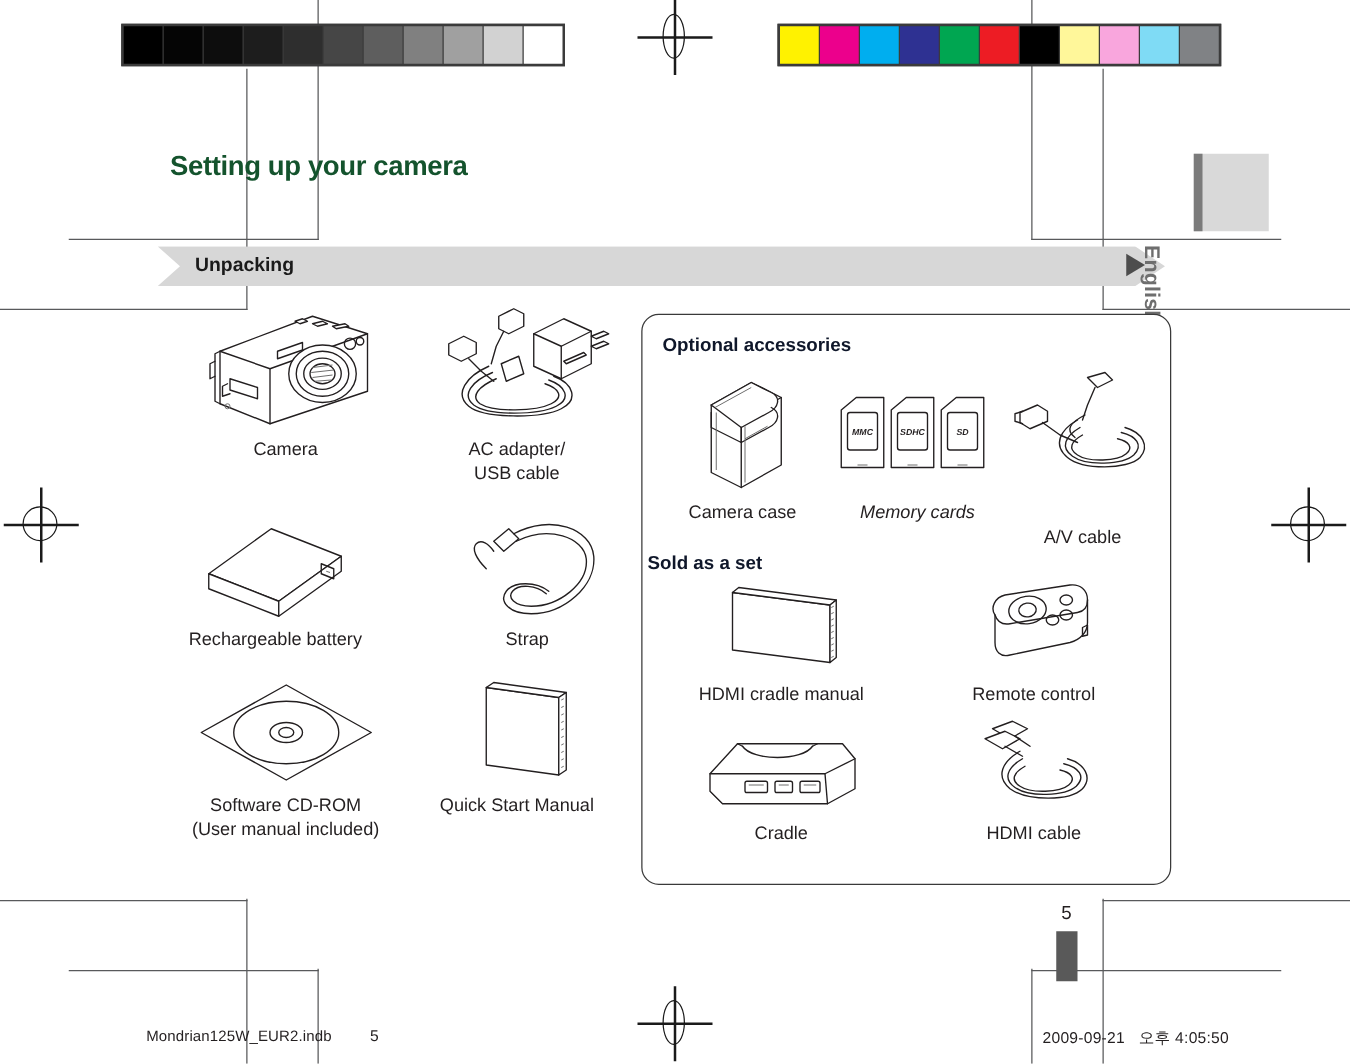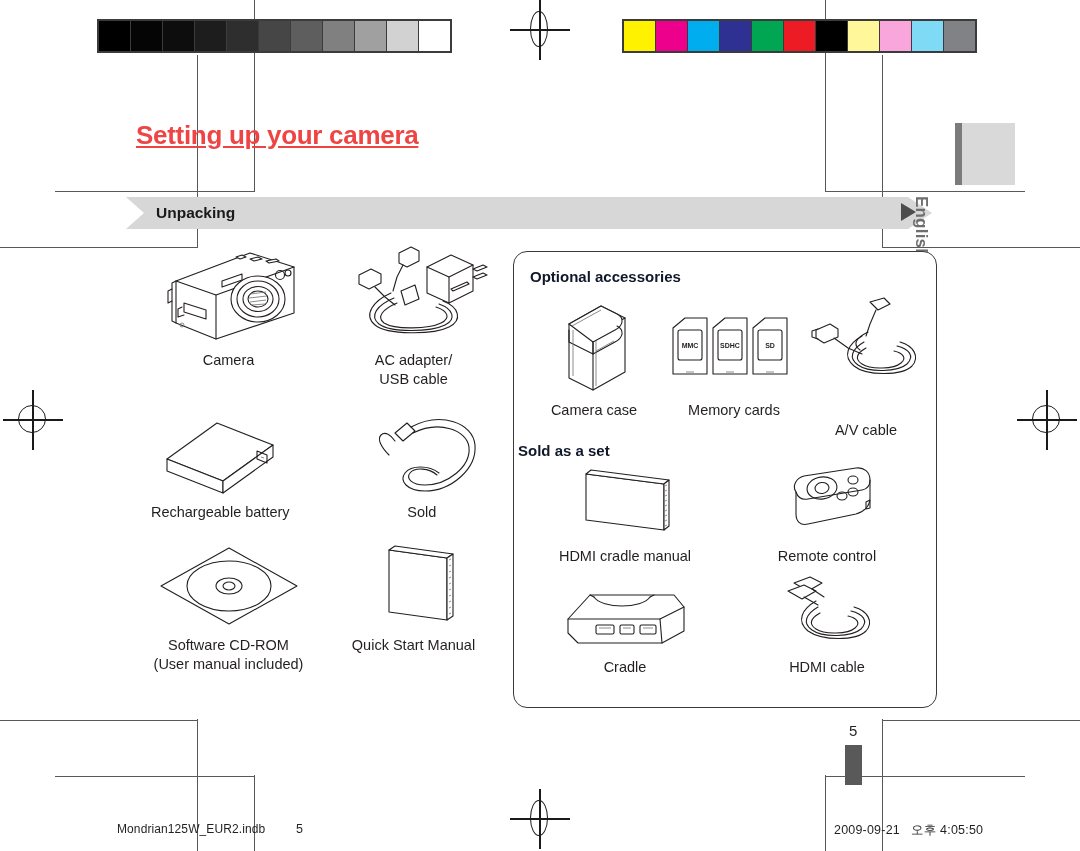--- a/index.html
+++ b/index.html
@@ -17,22 +17,22 @@
                    border:1.5px solid #1a1a1a;border-radius:50%;box-sizing:border-box;}
   .crosshair.oval .ch-c{left:20px;top:11px;width:18px;height:36px;border-radius:50%;}
 
   
   .calbar{position:absolute;display:flex;border:2px solid #3b3b3b;box-sizing:content-box;background:#3b3b3b;gap:1px;}
   .calbar .sw{width:31px;height:30px;}
   #gray-bar{left:97px;top:19px;}
   #color-bar{left:622px;top:19px;}
 
   
-  #page-title{position:absolute;left:136px;top:120px;font-size:26px;font-weight:bold;
-              letter-spacing:-.3px;color:#ef4444;text-decoration:underline;}
+  #page-title{position:absolute;left:136px;top:120px;font-size:22px;font-weight:bold;
+              letter-spacing:-.3px;color:#14532d;}
 
   #section-bar{position:absolute;left:126px;top:197px;width:806px;height:32px;}
   #section-bar .shape{position:absolute;inset:0;background:#d7d7d7;
       -webkit-clip-path:polygon(0 0,100% 0,100% 50%,100% 100%,0 100%,18px 50%);
       clip-path:polygon(0 0,782px 0,806px 16px,782px 32px,0 32px,18px 16px);}
   #section-bar .label{position:absolute;left:30px;top:7px;font-size:15.5px;font-weight:bold;color:#1a1a1a;}
   #section-arrow{position:absolute;left:901px;top:203px;width:0;height:0;
       border-top:9px solid transparent;border-bottom:9px solid transparent;border-left:15px solid #4d4d4d;}
 
   
@@ -235,21 +235,21 @@
 
     <div class="cell">
       <div class="art">
         <svg width="150" height="92" viewBox="0 0 150 92">
           <path class="ln" d="M42 48 C34 40 30 32 34 28 C38 24 44 28 48 34"></path>
           <path class="ln2" d="M48 26 L60 16 L68 24 L56 34 Z"></path>
           <path class="ln" d="M64 20 C94 4 126 16 128 38 C130 62 104 84 78 84 C60 84 52 74 58 66 C64 58 82 58 92 66"></path>
           <path class="ln" d="M66 26 C92 13 120 23 122 40 C124 60 100 78 78 78 C64 78 59 71 63 66 C68 60 82 61 90 68"></path>
         </svg>
       </div>
-      <div class="cap">Sold</div>
+      <div class="cap">Strap</div>
     </div>
   </div>
 
   <div class="row" style="margin-top:18px;">
     <div class="cell">
       <div class="art">
         <svg width="150" height="92" viewBox="0 0 150 92">
           <path class="ln2" d="M75 8 L143 46 L75 84 L7 46 Z"></path>
           <ellipse class="ln2" cx="75" cy="46" rx="42" ry="25"></ellipse>
           <ellipse class="ln" cx="75" cy="46" rx="13" ry="8"></ellipse>
@@ -287,21 +287,21 @@
           <path class="ln2" d="M30 28 L62 10 L78 18 C86 22 84 30 76 34 L54 46 Z"></path>
           <path class="ln" d="M54 46 L54 58 L30 46 L30 34"></path>
           <path class="ln" d="M54 58 L76 46 C84 42 86 34 78 30"></path>
           <path class="thin" d="M33 30 L62 14 M34 80 L34 34 M57 90 L57 45"></path>
           <path class="thin" d="M57 55 L75 45"></path>
         </svg>
       </div>
       <div class="pcap">Camera case</div>
     </div>
 
-    <div class="pcell" style="width:140px;">
+    <div class="pcell" style="width:140px;font-style:italic;">
       <div class="art">
         <svg width="134" height="100" viewBox="0 0 134 100">
           <g>
             <path class="ln2" d="M6 32 L18 22 L40 22 L40 78 L6 78 Z"></path>
             <rect class="ln" x="11" y="34" width="24" height="30" rx="2"></rect>
             <text class="cardtxt" x="23" y="52" text-anchor="middle">MMC</text>
             <path class="thin" d="M19 76 L27 76"></path>
           </g>
           <g>
             <path class="ln2" d="M46 32 L58 22 L80 22 L80 78 L46 78 Z"></path>

